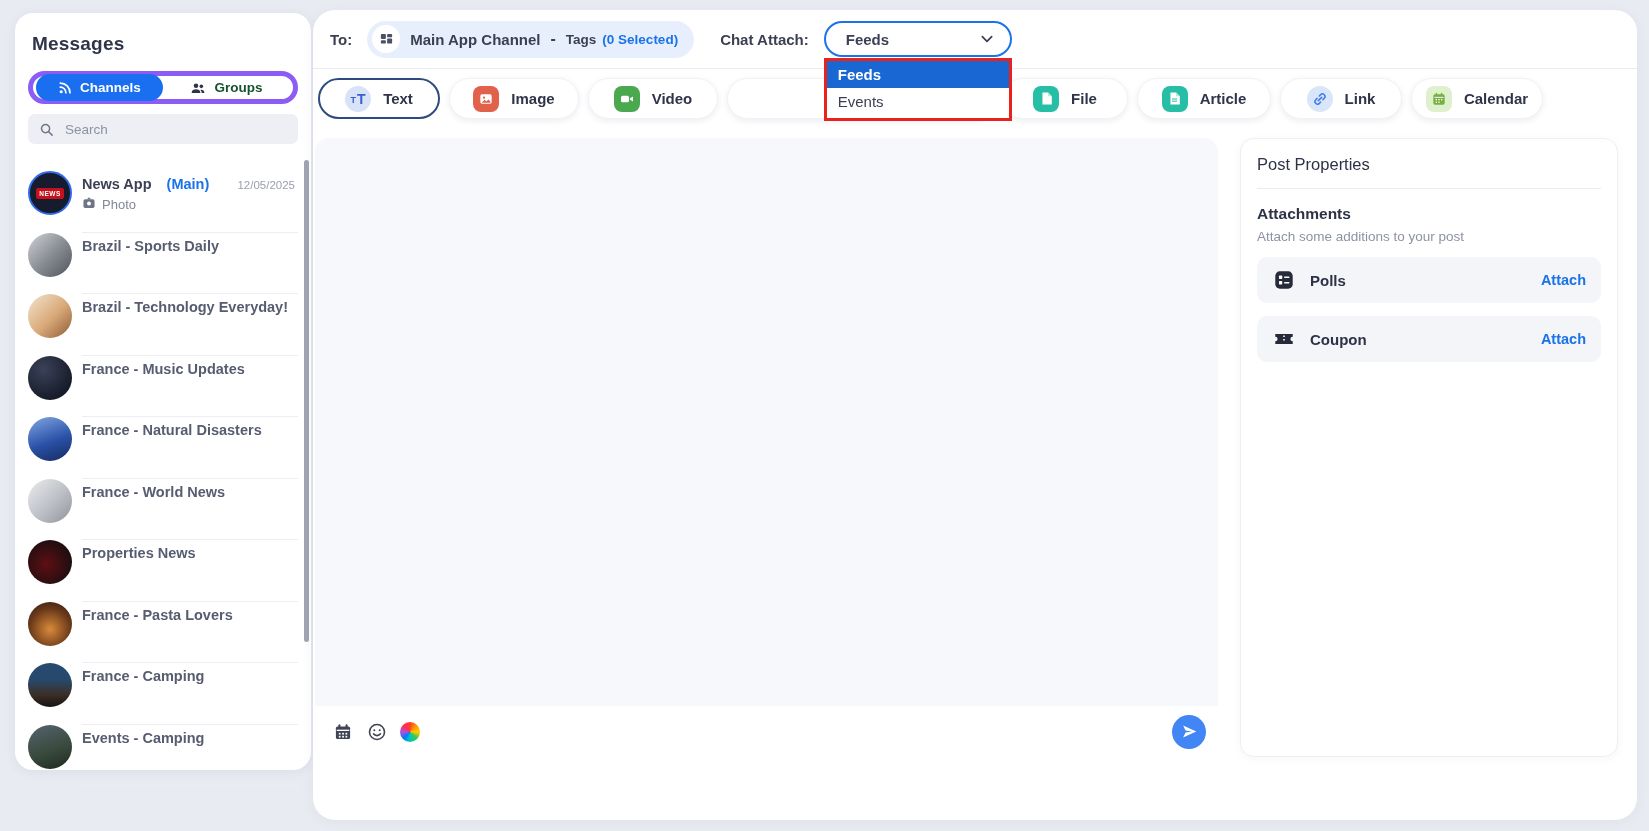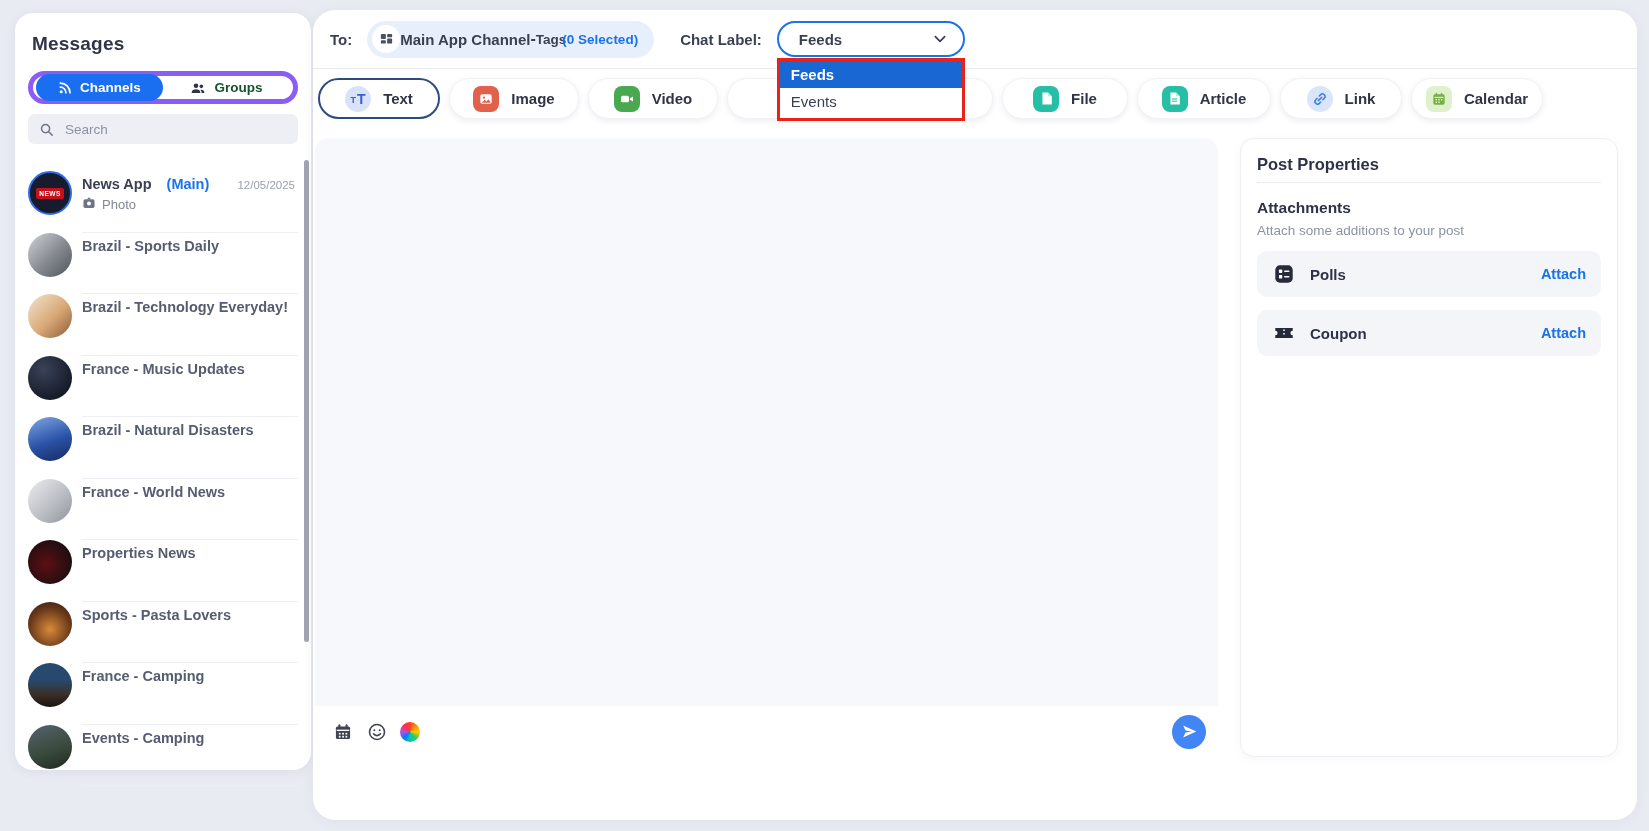--- a/index.html
+++ b/index.html
@@ -51,21 +51,21 @@
   .ch-sub{display:flex;align-items:center;gap:6px;margin-top:4px;color:#818896;font-size:13px}
   .sb-thumb{position:absolute;right:2px;top:147px;width:5px;height:482px;background:#8f95a3;
     border-radius:3px;opacity:.85;cursor:pointer}
   
   .panel{position:absolute;left:313px;top:10px;width:1324px;height:810px;background:#fff;
     border-radius:22px;box-shadow:0 2px 14px rgba(50,60,100,.05)}
   .topbar{height:58px;display:flex;align-items:center;padding-left:17px;border-bottom:1px solid #e9ebf1;
     position:relative;z-index:5}
   .to-label{font-size:15px;font-weight:700;color:#3a3f52}
   .to-pill{margin-left:15px;height:37px;background:#e8effc;border-radius:19px;display:flex;
-    align-items:center;padding:0 16px 0 5px;cursor:pointer}
+    align-items:center;gap:10px;padding:0 16px 0 5px;cursor:pointer}
   .pill-ic{width:28px;height:28px;border-radius:50%;background:#fff;display:flex;align-items:center;
     justify-content:center}
   .pill-name{font-size:15px;font-weight:700;color:#3a3f52}
   .pill-sep{font-weight:700;color:#3a3f52}
   .pill-tags{font-size:13.5px;font-weight:700;color:#3a3f52}
   .pill-count{font-size:13.5px;font-weight:700;color:#1a73e8;margin-left:-4px;cursor:pointer}
   .chat-label{margin-left:26px;font-size:15px;font-weight:700;color:#3a3f52}
   .select-wrap{margin-left:15px;position:relative}
   .select{width:188px;height:36px;border:2px solid #1a73e8;border-radius:19px;background:#fff;
     display:flex;align-items:center;justify-content:space-between;padding:0 15px 0 20px;
@@ -106,21 +106,21 @@
     border-radius:0 0 14px 14px;display:flex;align-items:center;padding:0 12px 0 17px;
     box-sizing:border-box;gap:13px}
   .cbar-ic{width:21px;height:21px;display:flex;align-items:center;justify-content:center;cursor:pointer}
   .color-wheel{width:20px;height:20px;border-radius:50%;cursor:pointer;
     background:conic-gradient(#ff3b30,#ff9500,#ffcc00,#34c759,#00c7be,#007aff,#af52de,#ff2d55,#ff3b30)}
   .send-btn{margin-left:auto;width:34px;height:34px;border-radius:50%;background:#4285f4;border:none;
     display:flex;align-items:center;justify-content:center;cursor:pointer}
   
   .props{width:378px;height:619px;background:#fff;border:1px solid #edeff4;border-radius:14px;
     margin-left:22px;box-sizing:border-box;padding:16px;box-shadow:0 2px 10px rgba(45,55,95,.04)}
-  .props-title{font-size:16.5px;font-weight:700;color:#2e3246;padding-bottom:8px;
+  .props-title{font-size:16.5px;font-weight:400;color:#2e3246;padding-bottom:14px;
     border-bottom:1px solid #e9ebf1}
   .att-title{margin-top:16px;font-size:15.5px;font-weight:700;color:#2e3246}
   .att-sub{margin-top:6px;font-size:13.5px;color:#8d93a2}
   .attach-row{margin-top:13px;height:46px;background:#f3f5f9;border-radius:10px;display:flex;
     align-items:center;padding:0 15px;box-sizing:border-box}
   .attach-icon{width:24px;height:24px;display:flex;align-items:center;justify-content:center}
   .attach-label{margin-left:14px;font-size:15px;font-weight:700;color:#2e3246}
   .attach-link{margin-left:auto;font-size:14.5px;font-weight:700;color:#1a73e8;cursor:pointer}
 </style>
 </head>
@@ -202,21 +202,21 @@
         <div class="ch-body">
           <div class="ch-row">
             <span class="ch-name">France - Music Updates</span>
           </div>
         </div>
       </div>
       <div class="ch-item">
         <div class="avatar av-disasters"></div>
         <div class="ch-body">
           <div class="ch-row">
-            <span class="ch-name">Brazil - Natural Disasters</span>
+            <span class="ch-name">France - Natural Disasters</span>
           </div>
         </div>
       </div>
       <div class="ch-item">
         <div class="avatar av-worldnews"></div>
         <div class="ch-body">
           <div class="ch-row">
             <span class="ch-name">France - World News</span>
           </div>
         </div>
@@ -226,21 +226,21 @@
         <div class="ch-body">
           <div class="ch-row">
             <span class="ch-name">Properties News</span>
           </div>
         </div>
       </div>
       <div class="ch-item">
         <div class="avatar av-pasta"></div>
         <div class="ch-body">
           <div class="ch-row">
-            <span class="ch-name">Sports - Pasta Lovers</span>
+            <span class="ch-name">France - Pasta Lovers</span>
           </div>
         </div>
       </div>
       <div class="ch-item">
         <div class="avatar av-france-camping"></div>
         <div class="ch-body">
           <div class="ch-row">
             <span class="ch-name">France - Camping</span>
           </div>
         </div>
@@ -267,21 +267,21 @@
             <rect x="13" y="3" width="8" height="5.5" rx="1.5"></rect>
             <rect x="3" y="13" width="8" height="5.5" rx="1.5"></rect>
             <rect x="13" y="10.5" width="8" height="8" rx="1.5"></rect>
           </svg>
         </span>
       <span class="pill-name">Main App Channel</span>
       <span class="pill-sep">-</span>
       <span class="pill-tags">Tags</span>
       <span class="pill-count">(0 Selected)</span>
     </div>
-    <span class="chat-label">Chat Label:</span>
+    <span class="chat-label">Chat Attach:</span>
     <div class="select-wrap">
       <div class="select">
         <span class="select-value">Feeds</span>
         <span style="display:flex">
             <svg width="16" height="16" viewBox="0 0 24 24" fill="none" stroke="#3a3f52" stroke-width="2.6" stroke-linecap="round" stroke-linejoin="round">
               <path d="M5 8.5l7 7 7-7"></path>
             </svg>
           </span>
       </div>
       <div class="dd-menu">

